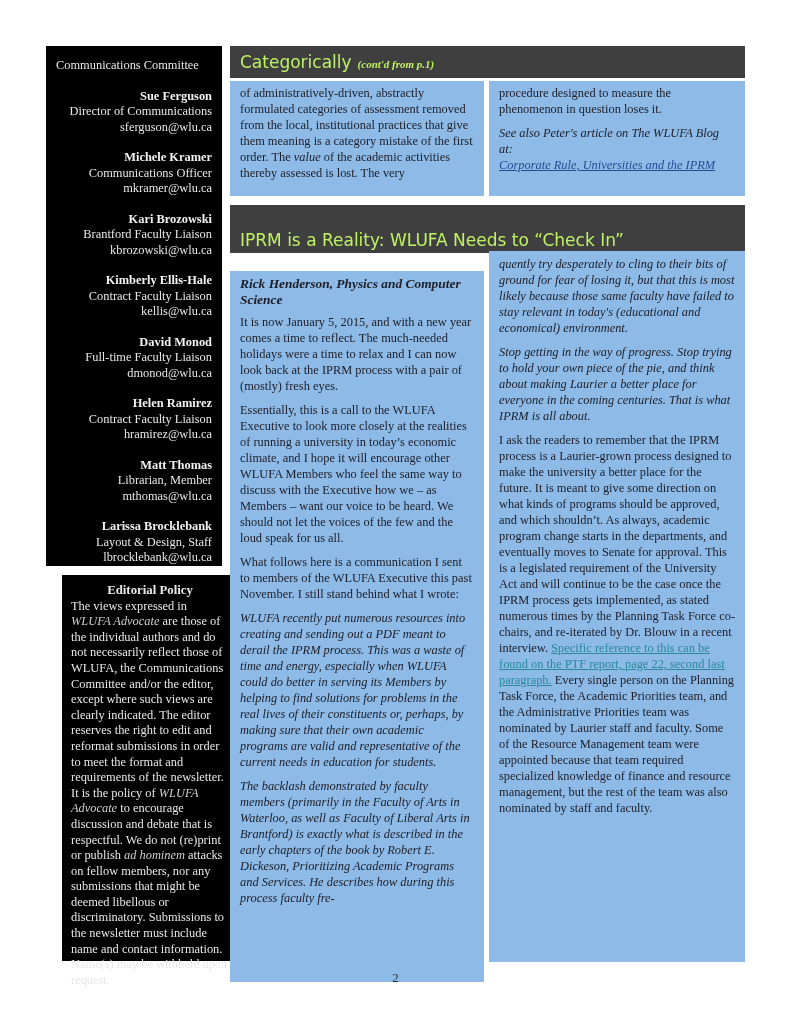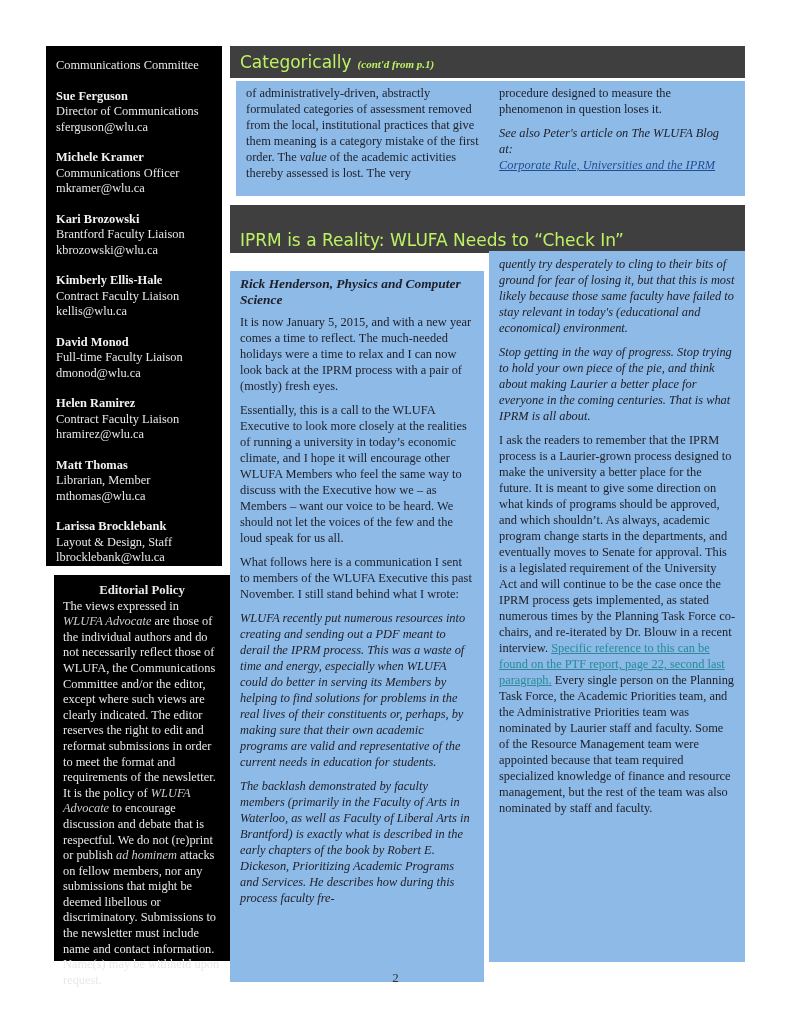--- a/index.html
+++ b/index.html
@@ -2,31 +2,31 @@
 <html><head>
 <meta charset="utf-8">
 <style>
   html, body { margin:0; padding:0; background:#ffffff; }
   body { width:791px; height:1024px; position:relative; overflow:hidden;
          font-family:"Liberation Serif","DejaVu Serif",serif; color:#1a1a1a; }
   .abs { position:absolute; box-sizing:border-box; }
   .black { background:#000; color:#e8e8e8; }
   .sidebar { left:46px; top:46px; width:176px; height:520px; padding:12px 10px 0 10px; font-size:12.4px; line-height:15.5px; }
   .sidebar .cc-title { margin-bottom:15px; }
-  .member { margin-bottom:15px; }
+  .member { margin-bottom:15px;text-align:right; }
   .member .name { font-weight:bold; color:#f2f2f2; }
-  .policy { left:54px; top:575px; width:176px; height:386px; padding:8px 9px 16px 9px; font-size:12.4px; line-height:15.6px; }
+  .policy { left:62px; top:575px; width:176px; height:386px; padding:8px 9px 16px 9px; font-size:12.4px; line-height:15.6px; }
   .policy .ptitle { text-align:center; font-weight:bold; font-size:12.8px; }
   .policy i { color:#cfcfcf; }
   .bar { background:#3f3f3f; color:#bef264; font-family:"DejaVu Sans","Liberation Sans",sans-serif; }
   .bar1 { left:230px; top:46px; width:515px; height:32px; padding:5px 10px; font-size:17px; line-height:22px; }
   .bar1 .sub { font-family:"Liberation Serif",serif; font-style:italic; font-weight:bold; font-size:11px; margin-left:6px; }
   .bar2 { left:230px; top:205px; width:515px; height:42px; padding:24px 10px; font-size:17px; line-height:22px; }
   .blue { background:#8dbae6; color:#1e1e28; font-size:12.4px; line-height:16px; padding:4px 10px 0 10px; }
-  .b1 { left:236px; top:81px; width:254px; height:115px; }
+  .b1 { left:230px; top:81px; width:254px; height:115px; }
   .b2 { left:489px; top:81px; width:256px; height:115px; }
   .b3 { left:230px; top:251px; width:254px; height:711px; padding-top:5px;margin-top:20px; }
   .b4 { left:489px; top:251px; width:256px; height:711px; padding-top:5px; }
   .blue p { margin:0 0 8px 0; }
   .it { font-style:italic; }
   .byline { font-weight:bold; font-style:italic; font-size:13.4px; line-height:16px; margin-bottom:6px !important; }
   a.lnk { color:#1f4e94; text-decoration:underline; }
   a.lnk2 { color:#2a8a99; text-decoration:underline; }
   .pagenum { left:0; top:970px; width:791px; text-align:center; font-size:13px; color:#333; }
 </style>

